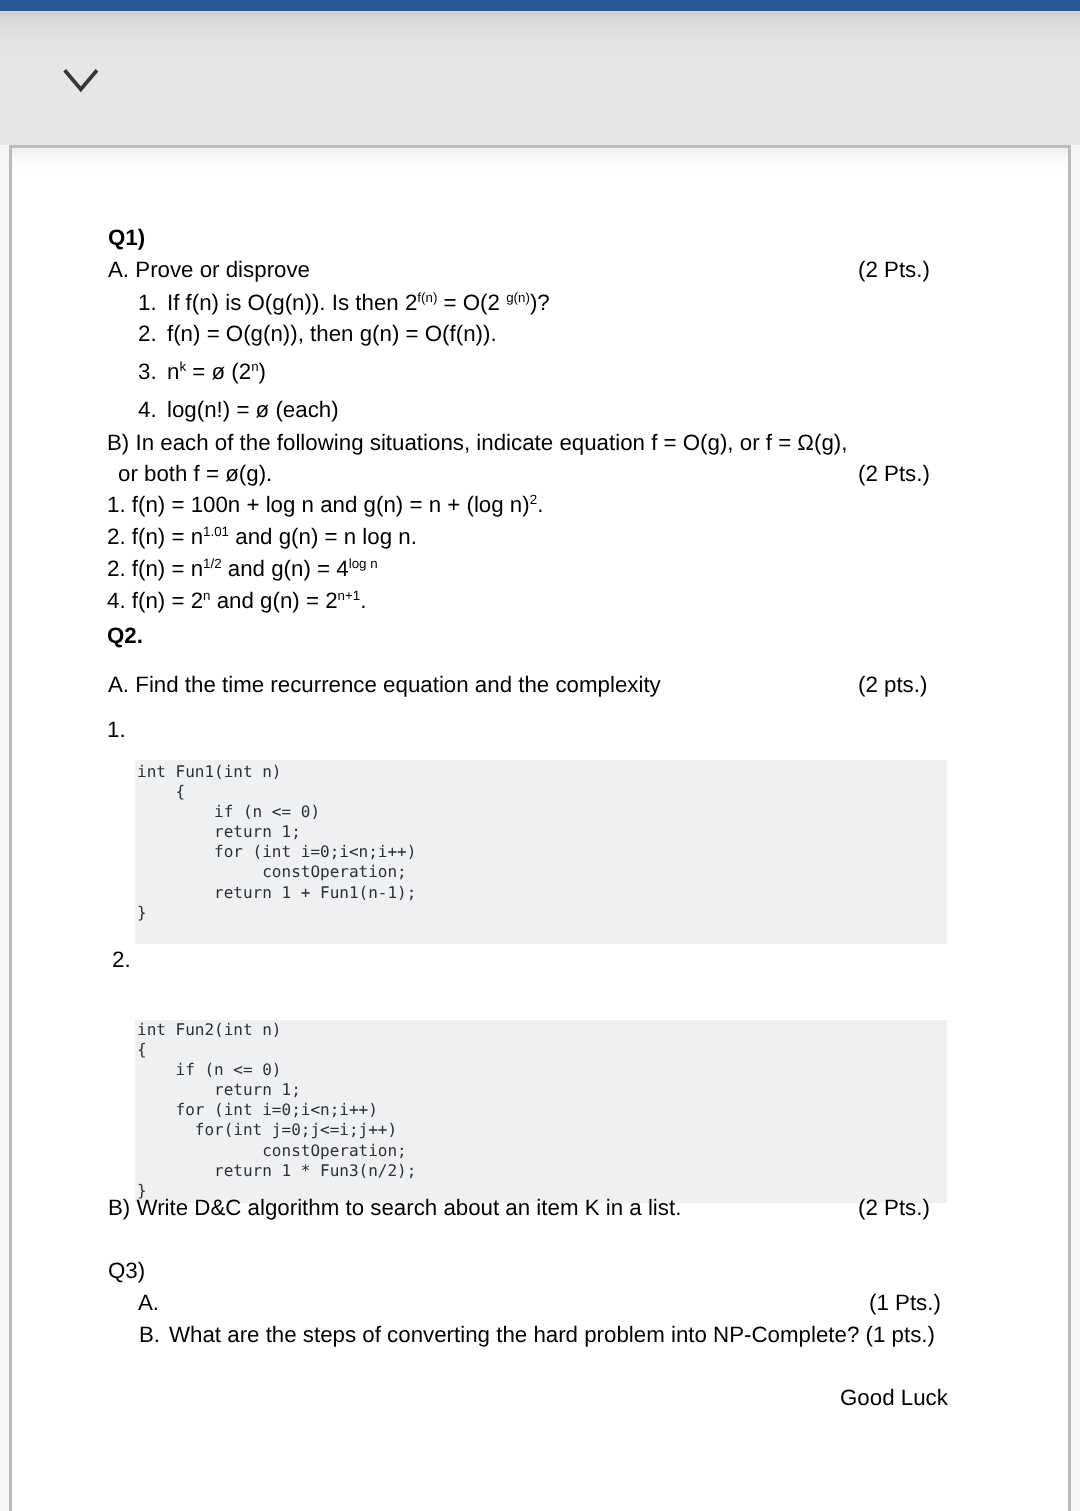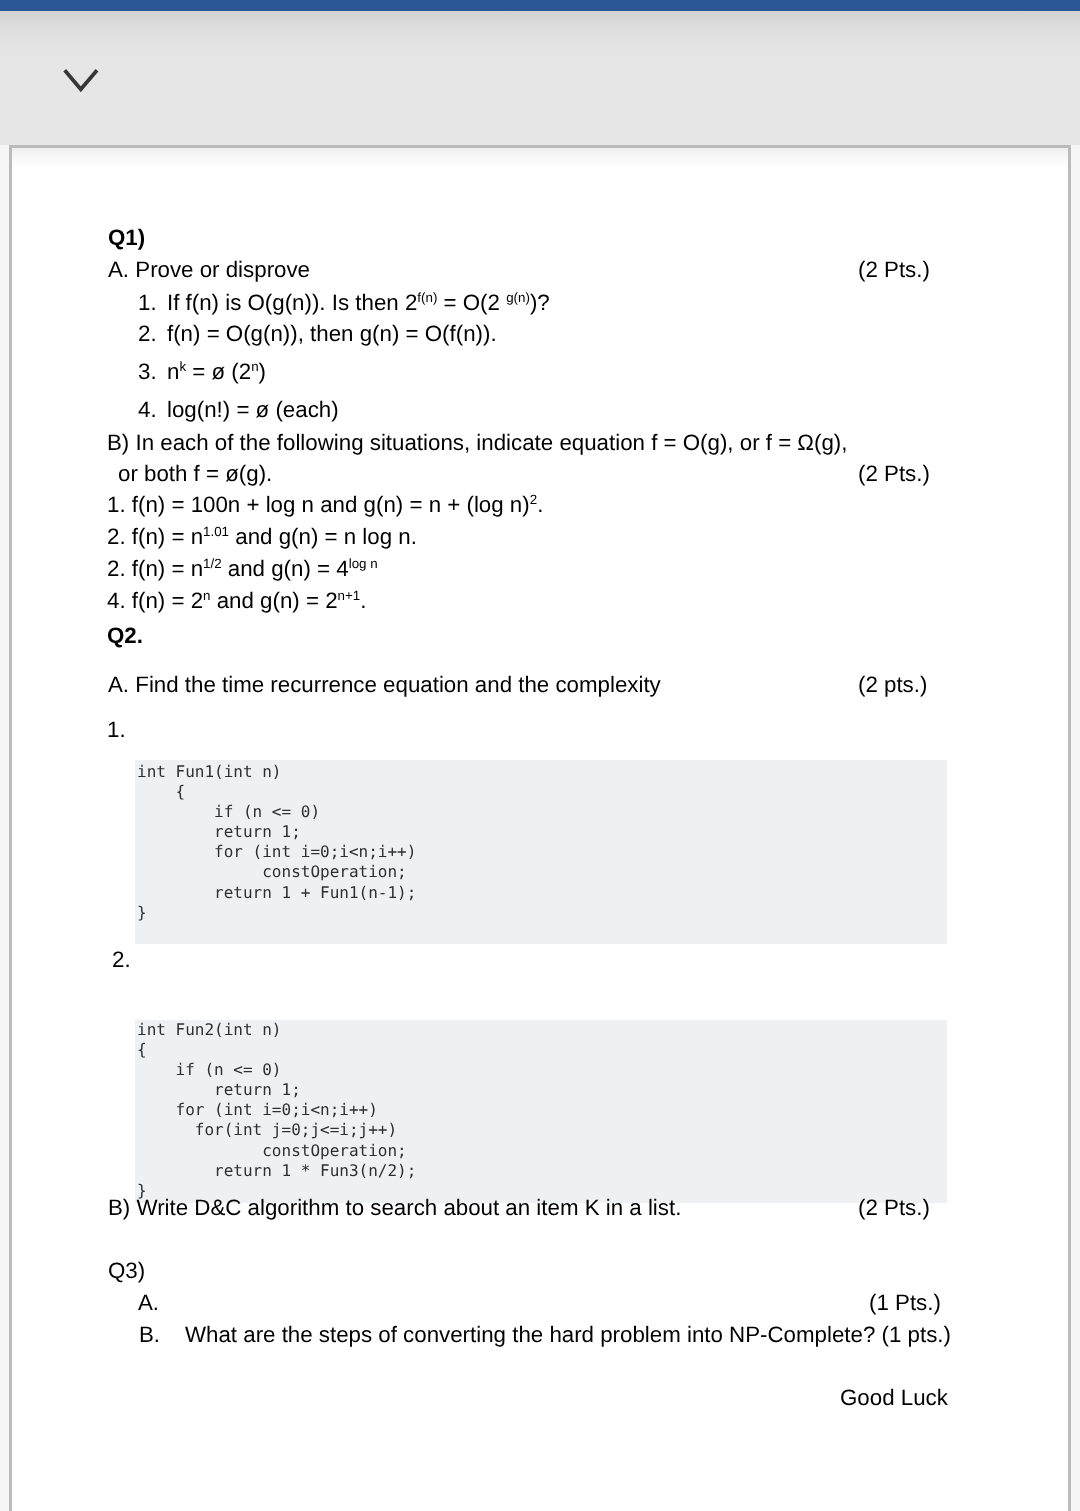--- a/index.html
+++ b/index.html
@@ -92,18 +92,18 @@
 
     <div class="ln" style="left:108px;top:1197px">B) Write D&amp;C algorithm to search about an item K in a list.</div>
     <div class="ln" style="left:858px;top:1197px">(2 Pts.)</div>
 
     <div class="ln" style="left:108px;top:1260px">Q3)</div>
 
     <div class="ln" style="left:138px;top:1292px">A.</div>
     <div class="ln" style="left:869px;top:1292px">(1 Pts.)</div>
 
     <div class="ln" style="left:139px;top:1324px">B.</div>
-    <div class="ln" style="left:185px;top:1324px">What are the steps of converting the hard problem into NP-Complete? (1 pts.)</div>
+    <div class="ln" style="left:169px;top:1324px">What are the steps of converting the hard problem into NP-Complete? (1 pts.)</div>
 
     <div class="ln" style="left:840px;top:1387px">Good Luck</div>
 
   </div>
 </div>
 
 </body></html>

